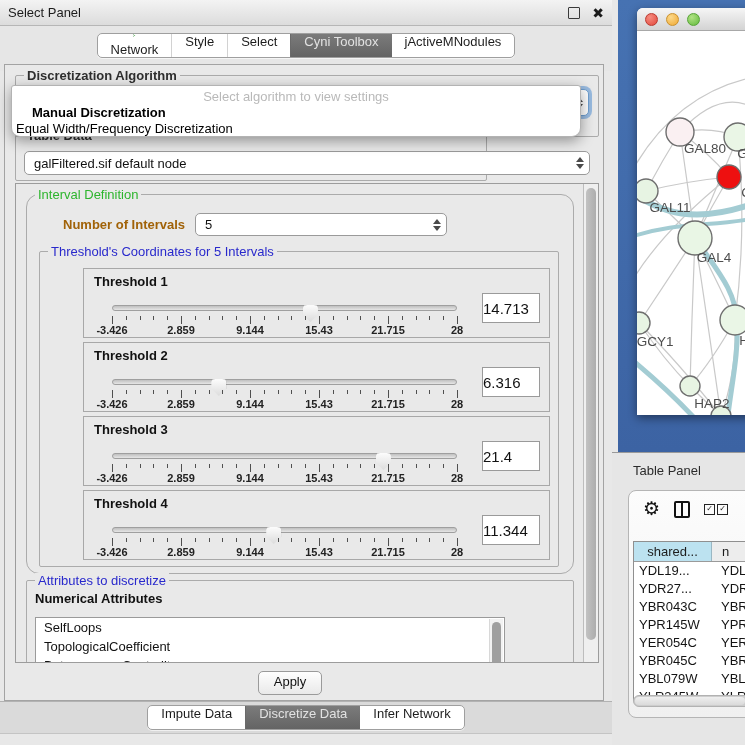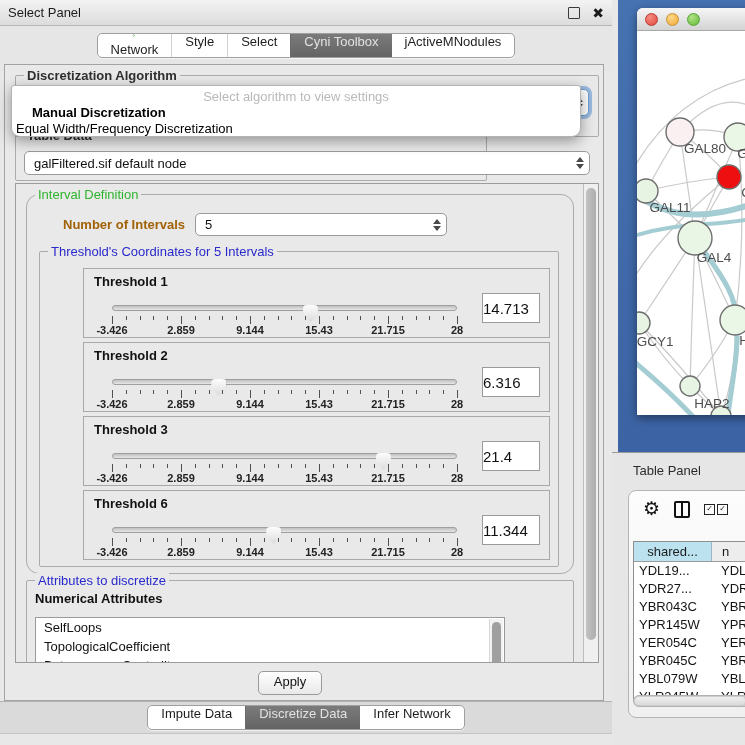--- a/index.html
+++ b/index.html
@@ -383,21 +383,21 @@
                     <span class="tick-lab" style="left: 20%;">2.859</span>
                     <span class="tick-lab" style="left: 40%;">9.144</span>
                     <span class="tick-lab" style="left: 60%;">15.43</span>
                     <span class="tick-lab" style="left: 80%;">21.715</span>
                     <span class="tick-lab" style="left: 100%;">28</span>
                   </div>
                 </div>
                 <div class="thr-value">21.4</div>
               </div>
               <div class="thr-box" style="top: 238px;">
-                <div class="thr-label">Threshold 6</div>
+                <div class="thr-label">Threshold 4</div>
                 <div class="slider">
                   <div class="track">
                     <div class="thumb-handle" style="left: 46.9993%;"></div>
                   </div>
                   <div class="ticks">
                     <div class="tick major" style="left: 0%;"></div>
                     <div class="tick minor" style="left: 4%;"></div>
                     <div class="tick minor" style="left: 8%;"></div>
                     <div class="tick minor" style="left: 12%;"></div>
                     <div class="tick minor" style="left: 16%;"></div>

